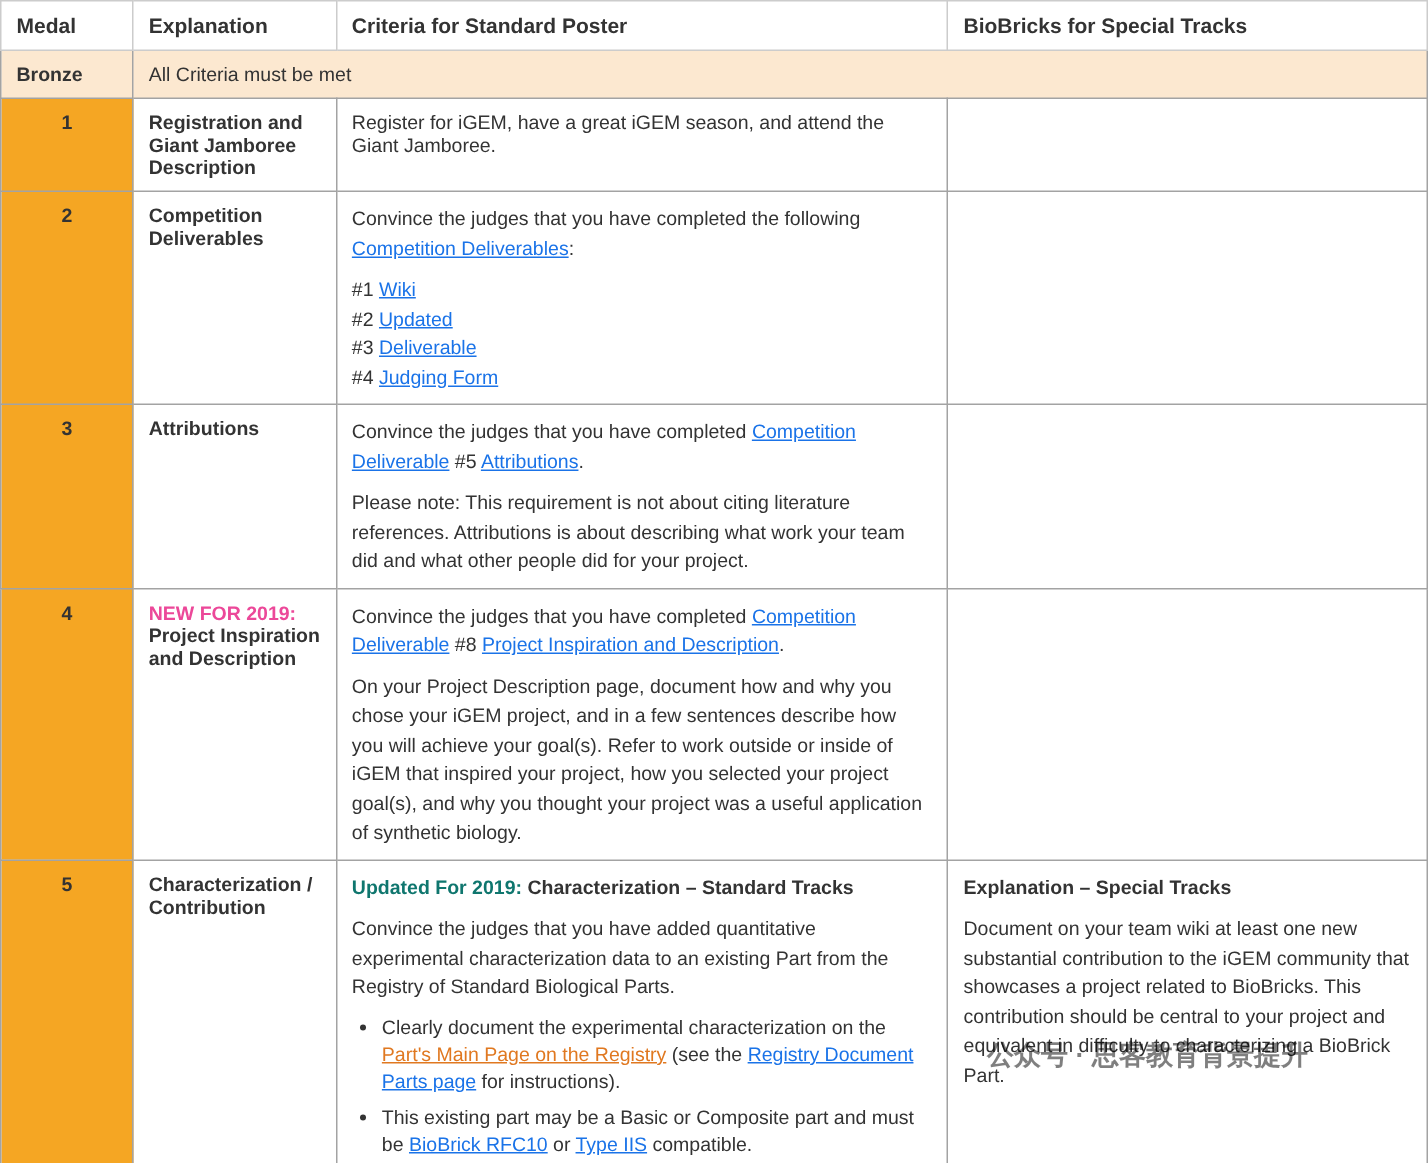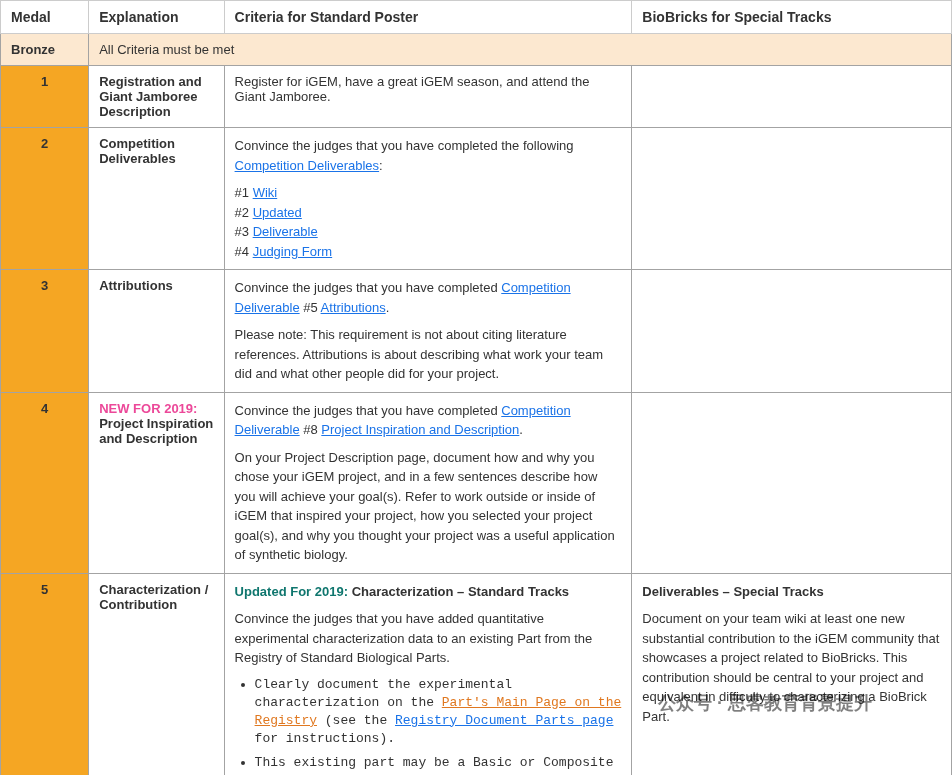--- a/index.html
+++ b/index.html
@@ -55,21 +55,21 @@
       font-weight: bold;
     }
     
     a { color: #1a73e8; text-decoration: underline; }
     a.orange-link { color: #e07820; text-decoration: underline; }
     
     .new-for-2019 { color: #ec4899; font-weight: bold; }
     .updated-for-2019 { color: #0f766e; font-weight: bold; }
     
     ul { padding-left: 20px; margin: 8px 0; }
-    li { margin-bottom: 6px; line-height: 1.4; font-family: Liberation Mono, monospace; }
+    li { margin-bottom: 6px; line-height: 1.4; }
     
     p { margin-bottom: 8px; line-height: 1.5; }
     p:last-child { margin-bottom: 0; }
     
     .header-row th {
       background-color: #fff;
       font-size: 14px;
     }
     
     .watermark {
@@ -154,21 +154,21 @@
           <p><span class="updated-for-2019">Updated For 2019:</span> <strong>Characterization – Standard Tracks</strong></p>
           <p>Convince the judges that you have added quantitative experimental characterization data to an existing Part from the Registry of Standard Biological Parts.</p>
           <ul>
             <li>Clearly document the experimental characterization on the <a href="#" class="orange-link">Part's Main Page on the Registry</a> (see the <a href="#">Registry Document Parts page</a> for instructions).</li>
             <li>This existing part may be a Basic or Composite part and must be <a href="#">BioBrick RFC10</a> or <a href="#">Type IIS</a> compatible.</li>
 
           </ul>
 
         </td>
         <td>
-          <p><strong>Deliverables – Special Tracks</strong></p>
+          <p><strong>Explanation – Special Tracks</strong></p>
           <p>Document on your team wiki at least one new substantial contribution to the iGEM community that showcases a project related to BioBricks. This contribution should be central to your project and equivalent in difficulty to characterizing a BioBrick Part.</p>
         </td>
       </tr>
     </tbody>
   </table>
 </div>
 
 <div class="watermark">公众号 · 思客教育背景提升</div>
 
 </body></html>

